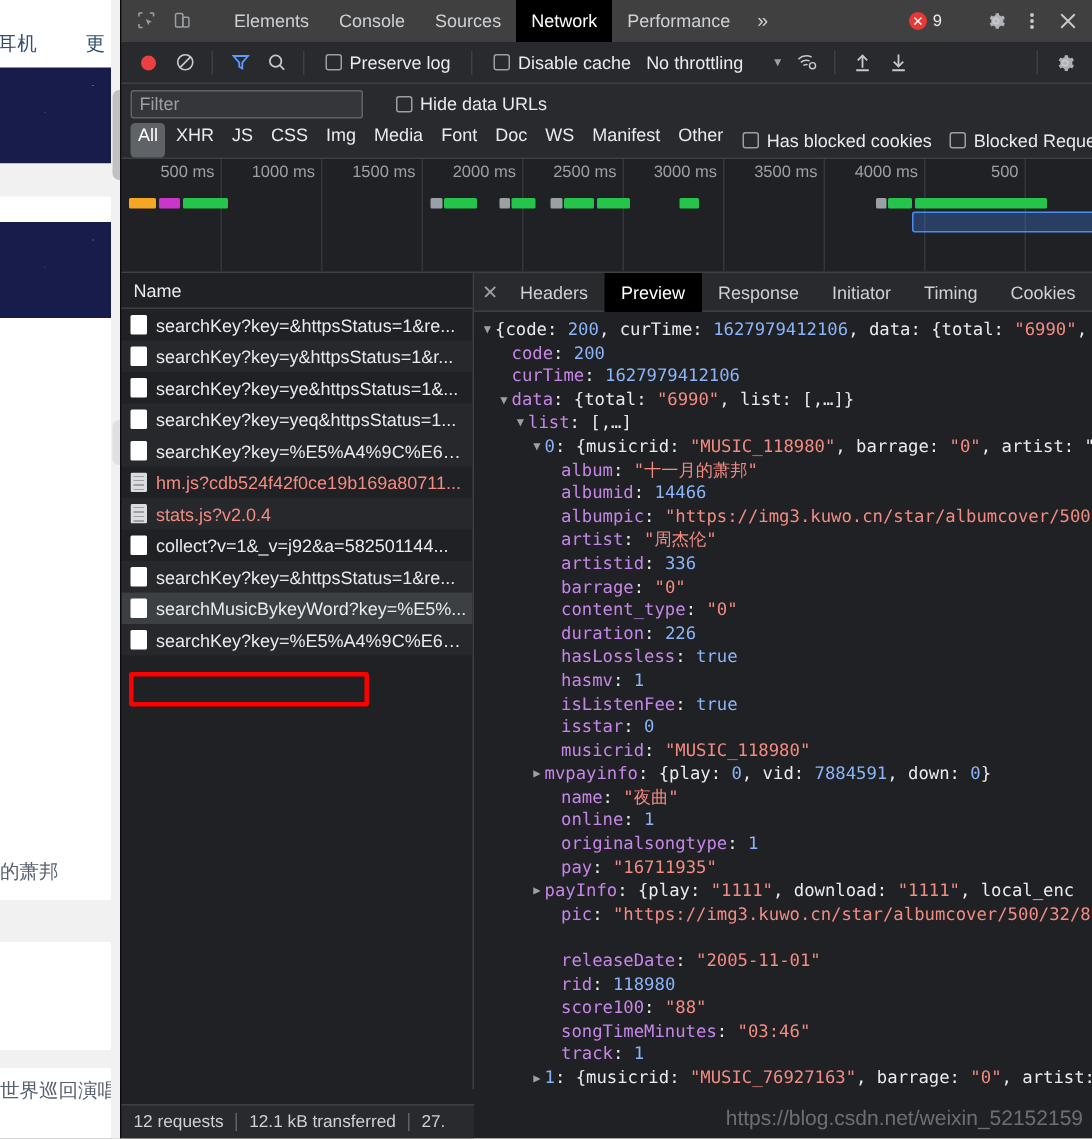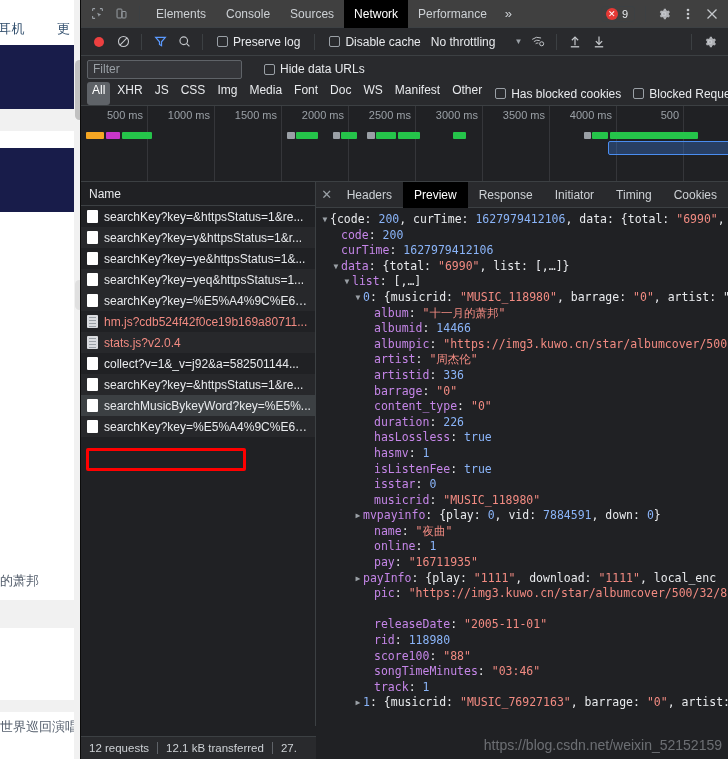--- a/index.html
+++ b/index.html
@@ -531,20 +531,24 @@
             <div class="jrow" style="padding-left: 44px;">
               <span class="arrow blank">·</span>
               <span><span class="k-prop">name</span><span class="k-plain">: </span><span class="k-str">"夜曲"</span></span>
             </div>
             <div class="jrow" style="padding-left: 44px;">
               <span class="arrow blank">·</span>
               <span><span class="k-prop">online</span><span class="k-plain">: </span><span class="k-num">1</span></span>
             </div>
             <div class="jrow" style="padding-left: 44px;">
               <span class="arrow blank">·</span>
+              <span><span class="k-prop">originalsongtype</span><span class="k-plain">: </span><span class="k-num">1</span></span>
+            </div>
+            <div class="jrow" style="padding-left: 44px;">
+              <span class="arrow blank">·</span>
               <span><span class="k-prop">pay</span><span class="k-plain">: </span><span class="k-str">"16711935"</span></span>
             </div>
             <div class="jrow" style="padding-left: 33px;">
               <span class="arrow">▶</span>
               <span><span class="k-prop">payInfo</span><span class="k-plain">: {play: </span><span class="k-str">"1111"</span><span class="k-plain">, download: </span><span class="k-str">"1111"</span><span class="k-plain">, local_enc</span></span>
             </div>
             <div class="jrow" style="padding-left: 44px;">
               <span class="arrow blank">·</span>
               <span><span class="k-prop">pic</span><span class="k-plain">: </span><span class="k-str">"https://img3.kuwo.cn/star/albumcover/500/32/8</span></span>
             </div>

